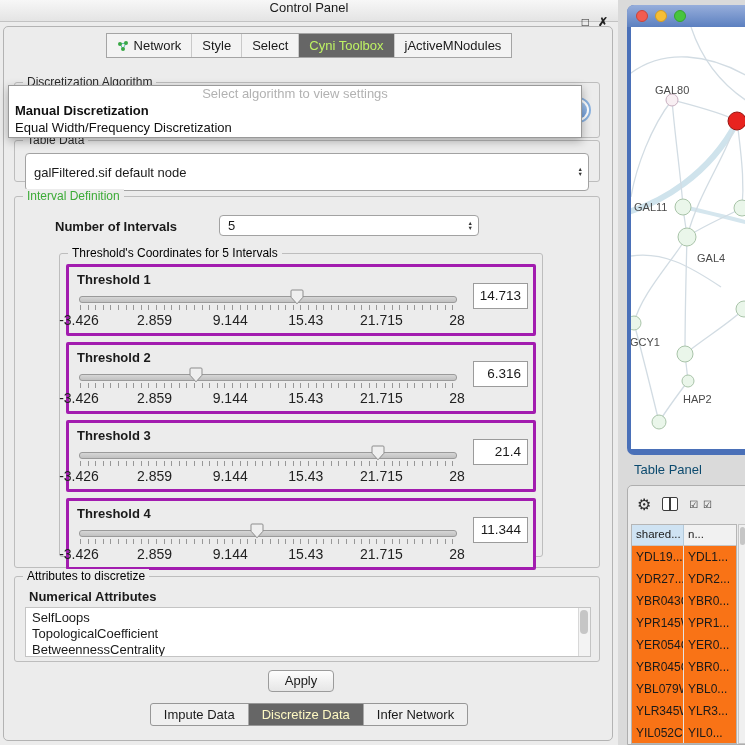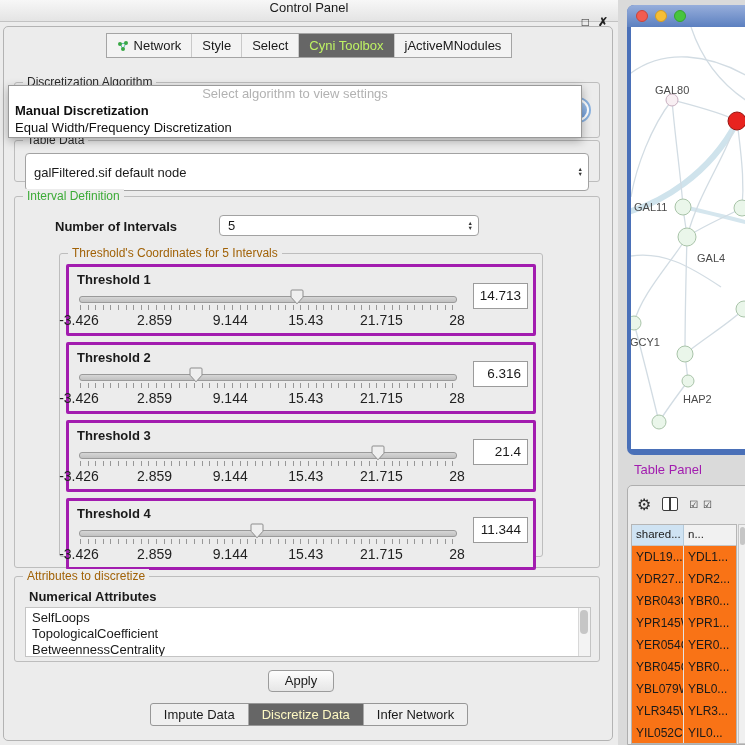--- a/index.html
+++ b/index.html
@@ -20,21 +20,21 @@
 
   .top-tabs{position:absolute;left:0;top:33px;width:618px;display:flex;justify-content:center;z-index:5;}
   .tabgroup{display:flex;border:1px solid #a4a4a4;border-radius:0;background:#f3f3f3;overflow:hidden;font-size:13px;}
   .tab{padding:4px 10px;display:flex;align-items:center;gap:5px;border-left:1px solid #c9c9c9;white-space:nowrap;}
   .tab:first-child{border-left:none;}
   .tab.sel{background:#666666;color:#bef264;justify-content:center;}
 
   .group{position:absolute;border:1px solid #bdbdbd;border-radius:3px;box-sizing:border-box;}
   .gtitle{position:absolute;top:-8px;left:8px;background:#ececec;padding:0 4px;font-size:12px;color:#2b2b2b;white-space:nowrap;}
   .gtitle.green{color:#3cab37;}
-  .gtitle.blue{color:#a16207;}
+  .gtitle.blue{color:#000000;}
 
   
   .alg-group{left:14px;top:82px;width:586px;height:56px;}
   .alg-combo{position:absolute;left:10px;top:14px;width:566px;height:26px;box-sizing:border-box;
     border:2px solid #8ab2e0;border-radius:13px;background:#fff;}
   .alg-cap{position:absolute;right:2px;top:2px;bottom:2px;width:20px;border-radius:10px;
     background:linear-gradient(#aac9ee,#6d9bd8);display:flex;flex-direction:column;align-items:center;
     justify-content:center;color:#fff;font-size:5px;line-height:5px;}
 
   .overlay{position:absolute;left:8px;top:85px;width:572px;height:51px;background:#fff;
@@ -92,21 +92,21 @@
   .net-window{position:absolute;left:627px;top:5px;width:130px;height:450px;background:#4a70b8;border-radius:7px 0 0 7px;}
   .net-titlebar{position:absolute;left:0;top:0;right:0;height:22px;border-radius:7px 0 0 0;
     background:linear-gradient(#97aedb,#5c80c0);display:flex;align-items:center;gap:7px;padding-left:9px;}
   .tl{width:12px;height:12px;border-radius:50%;box-sizing:border-box;}
   .tl.r{background:#f35c50;border:1px solid #c8443c;}
   .tl.y{background:#f6be35;border:1px solid #cf9b28;}
   .tl.g{background:#47c53d;border:1px solid #36a32e;}
   .net-canvas{position:absolute;left:4px;top:22px;right:0;bottom:6px;background:#fff;overflow:hidden;}
 
   .tp-title{position:absolute;left:620px;top:457px;width:125px;height:24px;box-sizing:border-box;
-    display:flex;align-items:center;padding-left:14px;font-size:13px;color:#a21caf;}
+    display:flex;align-items:center;padding-left:14px;font-size:13px;color:#0c4a6e;}
   .tp-frame{position:absolute;left:627px;top:485px;width:124px;height:260px;box-sizing:border-box;
     background:#eaeaea;border:1px solid #aeaeae;border-radius:5px 0 0 0;}
   .tp-toolbar{position:absolute;left:9px;top:5px;height:26px;display:flex;align-items:center;gap:11px;}
   .gear{font-size:16px;color:#2e2e2e;}
   .colicon{width:14px;height:12px;border:1.5px solid #3c3c3c;border-radius:2px;background:#fff;position:relative;}
   .colicon::after{content:"";position:absolute;left:6px;top:0;bottom:0;width:1.5px;background:#3c3c3c;}
   .checks{font-size:10px;color:#333;letter-spacing:1px;white-space:nowrap;}
   .tp-table{position:absolute;left:3px;top:38px;width:106px;height:220px;box-sizing:border-box;background:#f97316;
     border:1px solid #b5b5b5;overflow:hidden;}
   .thead{display:flex;height:20px;border-bottom:1px solid #c6c6c6;font-size:11.5px;}

